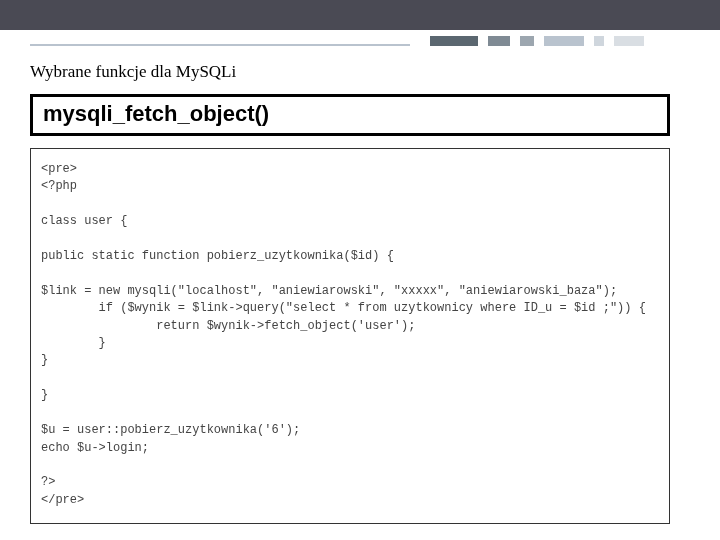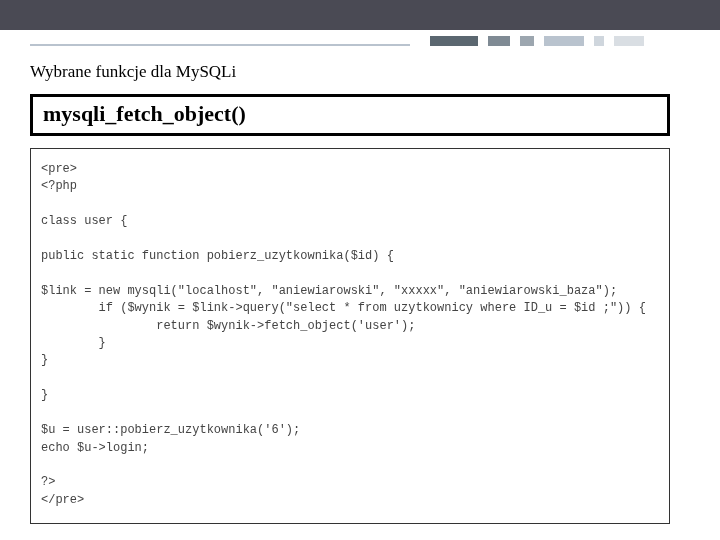--- a/index.html
+++ b/index.html
@@ -64,21 +64,21 @@
     position: absolute;
     left: 30px;
     top: 94px;
     width: 640px;
     box-sizing: border-box;
     border: 3px solid #000;
     background: #fff;
     padding: 4px 10px 6px 10px;
   }
   .func-box .fn {
-    font-family: Liberation Serif, serif;
+    font-family: Liberation Sans, sans-serif;
     font-size: 22px;
     font-weight: bold;
     white-space: nowrap;
   }
 
   .code-box {
     position: absolute;
     left: 30px;
     top: 148px;
     width: 640px;

